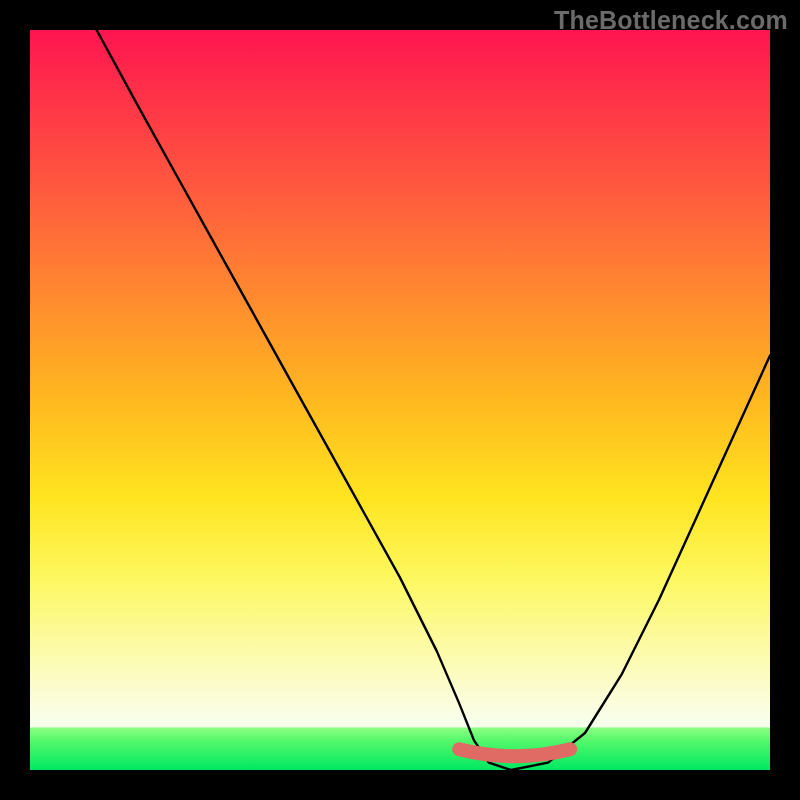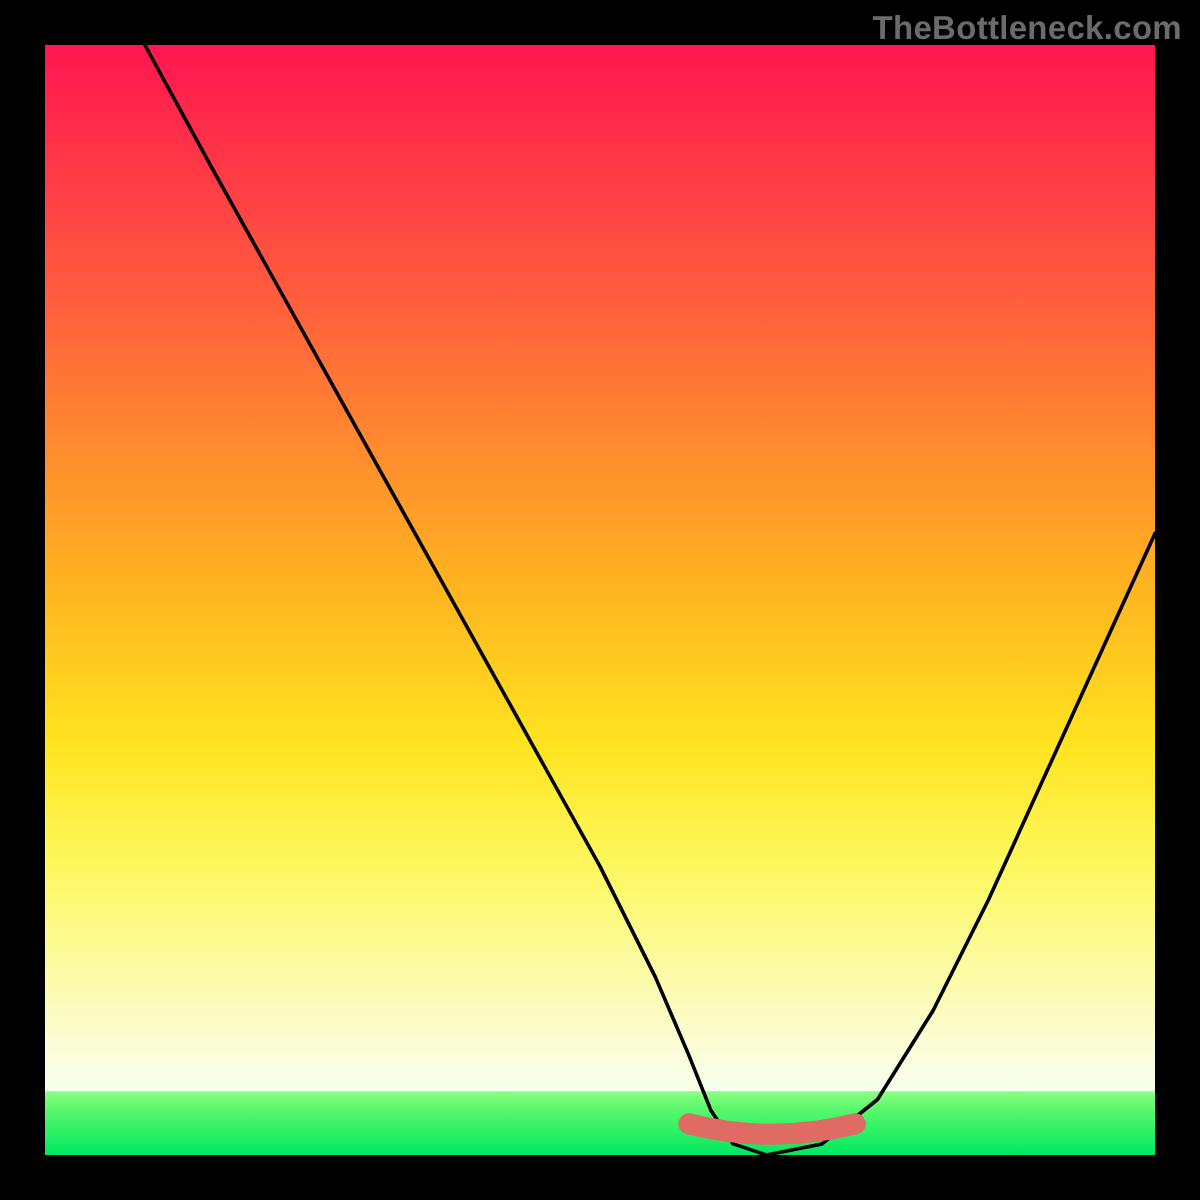--- a/index.html
+++ b/index.html
@@ -41,21 +41,21 @@
       #8cff82 94.3%,
       #55f86b 96%,
       #00e861 100%
     );
   }
   .watermark {
     position: absolute;
     top: 6px;
     right: 12px;
     color: #6b6b6b;
-    font-size: 22px;
+    font-size: 25px;
     font-weight: 600;
     letter-spacing: 0.2px;
   }
   svg.curve {
     position: absolute;
     left: 0;
     top: 0;
     width: 740px;
     height: 740px;
     overflow: visible;

